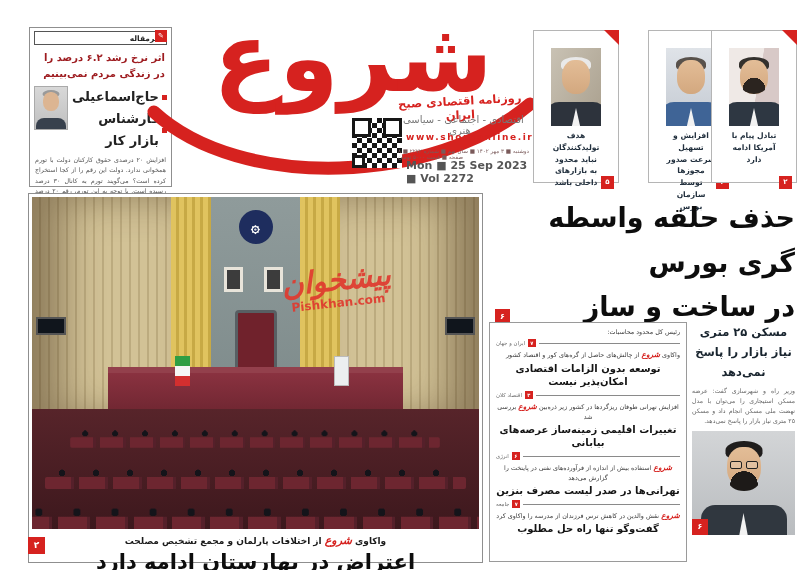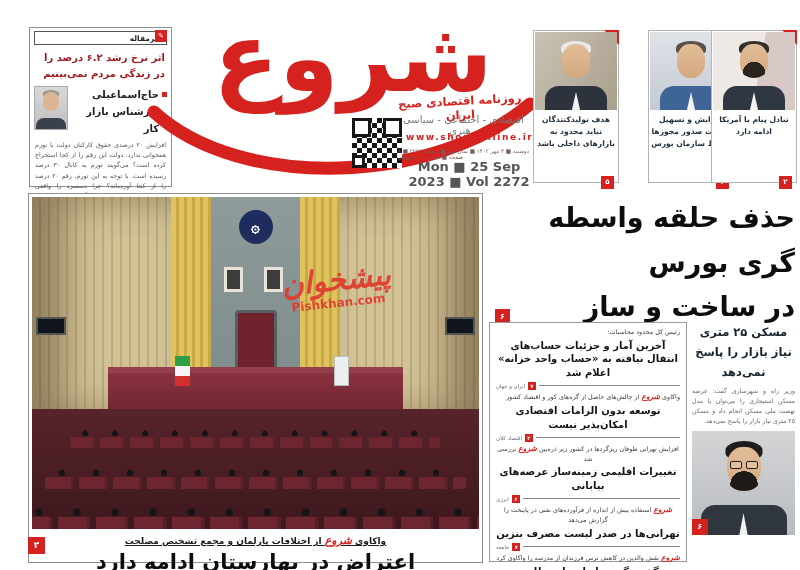--- a/index.html
+++ b/index.html
@@ -17,43 +17,43 @@
   }
   .brand-script{color:#d6221f;font-weight:bold;font-style:italic;}
   
   .editorial{position:absolute;left:29px;top:27px;width:143px;height:160px;border:1px solid #8f8f8f;background:#fff;padding:3px 4px;}
   .ed-head{position:relative;border:1px solid #555;height:14px;display:flex;align-items:center;justify-content:flex-start;padding-right:4px;}
   .ed-head .lbl{font-size:7.5px;font-weight:bold;color:#222;}
   .ed-icon{position:absolute;left:auto;right:-1px;top:-2px;width:12px;height:12px;background:#d6221f;color:#fff;font-size:7px;display:flex;align-items:center;justify-content:center;}
   .ed-headline{font-size:10px;font-weight:bold;color:#9e1c20;text-align:right;line-height:1.6;padding:5px 2px 3px;}
   .ed-author{display:flex;gap:4px;align-items:flex-start;margin:1px 0 3px;}
   .ed-author .names{flex:1;}
-  .ed-author .nrow{font-size:10px;font-weight:bold;color:#222;line-height:1.7;display:flex;align-items:center;gap:3px;}
+  .ed-author .nrow{font-size:13px;font-weight:bold;color:#222;line-height:1.7;display:flex;align-items:center;gap:3px;}
   .ed-author .nrow::before{content:"";width:5px;height:5px;background:#d6221f;display:inline-block;flex:0 0 auto;}
   .ed-photo{width:34px;height:44px;border:1px solid #aaa;position:relative;overflow:hidden;background:linear-gradient(#d8d8d8,#bfbfbf);flex:0 0 auto;}
   .ed-photo .h{position:absolute;top:5px;left:50%;transform:translateX(-50%);width:16px;height:19px;border-radius:45%;background:#dcb592;}
   .ed-photo .hr{position:absolute;top:3px;left:50%;transform:translateX(-50%);width:17px;height:8px;border-radius:50%;background:#9a9a9a;}
   .ed-photo .b{position:absolute;bottom:-3px;left:50%;transform:translateX(-50%);width:30px;height:14px;border-radius:8px 8px 0 0;background:#38414d;}
   .ed-body{font-size:6.3px;color:#555;text-align:justify;line-height:1.62;padding:0 1px;}
   .ed-foot{font-size:8px;font-weight:bold;color:#1a1a1a;margin-top:5px;padding-right:2px;}
   
   .logo-word{position:absolute;left:168px;top:-14px;width:370px;text-align:center;font-size:96px;font-weight:bold;color:#d6221f;line-height:1.5;pointer-events:none;}
   .logo-swoosh{position:absolute;left:146px;top:96px;width:392px;height:92px;}
   .masthead-tagline{position:absolute;left:388px;top:94px;width:144px;text-align:center;font-size:11.5px;font-weight:bold;color:#d6221f;transform:rotate(-3deg);}
   .masthead-subjects{position:absolute;left:388px;top:114px;width:144px;text-align:center;font-size:10px;color:#777;}
   .qr{position:absolute;left:352px;top:118px;width:50px;height:50px;background:conic-gradient(#161616 25%,#fff 0 50%,#161616 0 75%,#fff 0) 0 0/10px 10px;}
   .qr::before,.qr::after{content:"";position:absolute;width:13px;height:13px;border:3px solid #161616;background:#fff;}
   .qr::before{top:0;left:0;}
   .qr::after{top:0;right:0;}
   .qr .f3{position:absolute;bottom:0;left:0;width:13px;height:13px;border:3px solid #161616;background:#fff;}
   .masthead-site{position:absolute;left:406px;top:132px;width:126px;text-align:center;font-size:9px;font-weight:bold;color:#d6221f;letter-spacing:1.6px;}
   .masthead-datefa{position:absolute;left:398px;top:148px;width:134px;text-align:left;font-size:5.6px;color:#7a5a5a;}
-  .masthead-dateen{position:absolute;left:406px;top:159px;width:126px;text-align:center;font-size:13px;font-weight:bold;color:#555;}
-  
-  .card{position:absolute;top:30px;width:86px;height:153px;border:1px solid #b5b5b5;background:#fff;padding:1px;}
+  .masthead-dateen{position:absolute;left:406px;top:159px;width:126px;font-size:11px;font-weight:bold;color:#555;}
+  
+  .card{position:absolute;top:30px;width:86px;height:153px;border:1px solid #b5b5b5;background:#fff;padding:17px;}
   .card .tri{position:absolute;top:-1px;right:-1px;width:0;height:0;border-top:15px solid #d6221f;border-left:15px solid transparent;}
   .card .cap{font-size:7.6px;font-weight:bold;color:#22303e;text-align:center;line-height:1.55;margin-top:4px;}
   .card .badge{bottom:-7px;right:4px;width:13px;height:13px;font-size:7px;}
   .portrait{position:relative;overflow:hidden;width:100%;height:78px;}
   .p-head{position:absolute;top:12px;left:50%;transform:translateX(-50%);width:28px;height:34px;border-radius:45%;background:linear-gradient(#e3bd97,#d3a87f);}
   .p-hair{position:absolute;top:9px;left:50%;transform:translateX(-50%);width:30px;height:14px;border-radius:50% 50% 30% 30%;}
   .p-body{position:absolute;bottom:-4px;left:50%;transform:translateX(-50%);width:62px;height:28px;border-radius:14px 14px 0 0;}
   .p-shirt{position:absolute;bottom:-4px;left:50%;transform:translateX(-50%);width:10px;height:22px;background:#f2f2f2;clip-path:polygon(50% 0,100% 100%,0 100%);}
   .p-beard{position:absolute;top:28px;left:50%;transform:translateX(-50%);width:26px;height:18px;border-radius:40% 40% 50% 50%;background:radial-gradient(ellipse at 50% 70%, #2b241f 60%, transparent 61%);}
   .p-glasses{position:absolute;top:24px;left:50%;transform:translateX(-50%);width:26px;height:7px;}
@@ -96,21 +96,21 @@
   .ph-floor{position:absolute;bottom:0;width:100%;height:36%;background:linear-gradient(#57242a,#3d181d);}
   .desk-row{position:absolute;left:3%;right:3%;}
   .desk-row .heads{height:9px;background:radial-gradient(circle 3.5px at 50% 55%,#14141a 99%,transparent 100%);background-size:34px 9px;background-repeat:repeat-x;}
   .desk-row .desks{height:12px;border-radius:2px;background:repeating-linear-gradient(90deg,#6d2630 0 26px,#55202a 26px 29px,transparent 29px 34px);}
   .dr1{bottom:24%;transform:scale(.88);}
   .dr2{bottom:12%;}
   .dr3{bottom:0;transform:scale(1.12);}
   .ph-watermark{position:absolute;top:20%;left:56%;color:#e03a2f;text-align:center;transform:rotate(-6deg);opacity:.92;}
   .ph-watermark .fa{font-size:30px;font-weight:900;font-style:italic;line-height:1.1;}
   .ph-watermark .en{font-size:12px;font-weight:bold;}
-  .photo-kicker{font-size:9px;font-weight:bold;color:#1a1a1a;text-align:center;margin-top:5px;text-decoration:underline;}
+  .photo-kicker{font-size:9px;font-weight:bold;color:#1a1a1a;text-align:center;margin-top:5px;}
   .photo-kicker .brand-script{font-size:11px;}
   .photo-headline{font-size:21px;font-weight:900;color:#0d0d0d;text-align:center;line-height:1.15;margin-top:3px;}
   .photo-block .badge{left:-1px;bottom:8px;width:17px;height:17px;font-size:9px;}
   
   .news-list{position:absolute;left:489px;top:322px;width:198px;height:240px;border:1px solid #9a9a9a;padding:4px 6px 2px;background:#fff;}
   .nl-kicker{font-size:6.4px;color:#3a3a3a;text-align:right;line-height:1.45;}
   .nl-kicker.center{text-align:center;}
   .nl-kicker .brand-script{font-size:7.5px;}
   .nl-headline{font-size:10px;font-weight:bold;color:#141414;text-align:center;line-height:1.35;margin:1px 0 2px;}
   .nl-div{display:flex;align-items:center;gap:3px;height:9px;margin:1px 0 2px;}
@@ -252,21 +252,20 @@
     <div class="photo-headline">اعتراض در بهارستان ادامه دارد</div>
     <span class="badge">۲</span>
   </div>
 
   <div class="news-list">
 
     <div>
       <div class="nl-kicker">
         <span>رئیس کل محدود محاسبات:</span><span class="brand-script"></span><span></span>
       </div>
-      <div class="nl-headline">آخرین آمار و جزئیات حساب‌های انتقال نیافته به «حساب واحد خزانه» اعلام شد</div>
     </div>
     <div class="nl-div">
       <span class="line"></span>
       <span class="pg">۷</span>
       <span class="sec">ایران و جهان</span>
     </div>
 
     <div>
       <div class="nl-kicker">
         <span>واکاوی </span><span class="brand-script">شروع</span><span> از چالش‌های حاصل از گره‌های کور و اقتصاد کشور</span>

